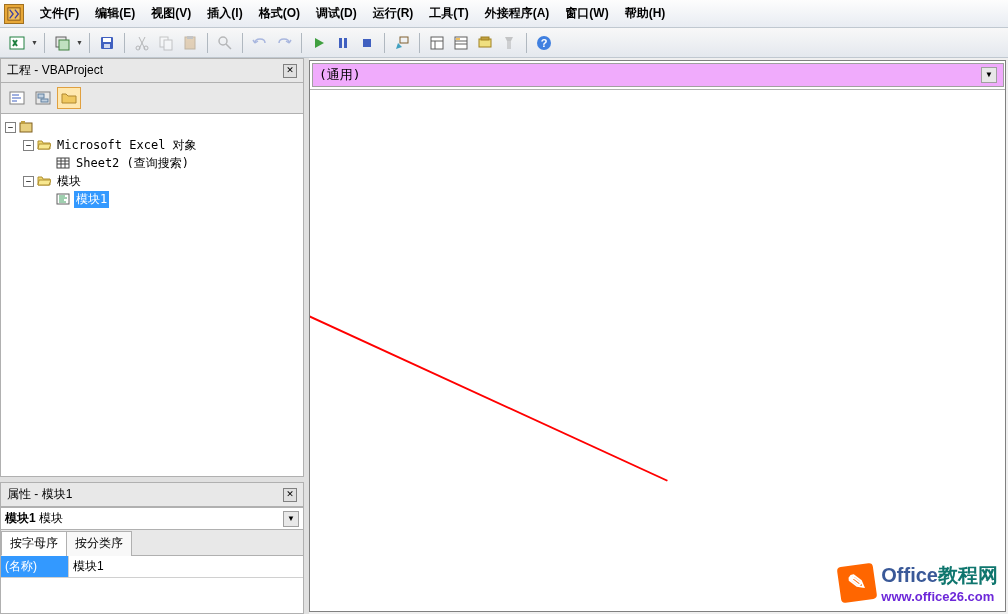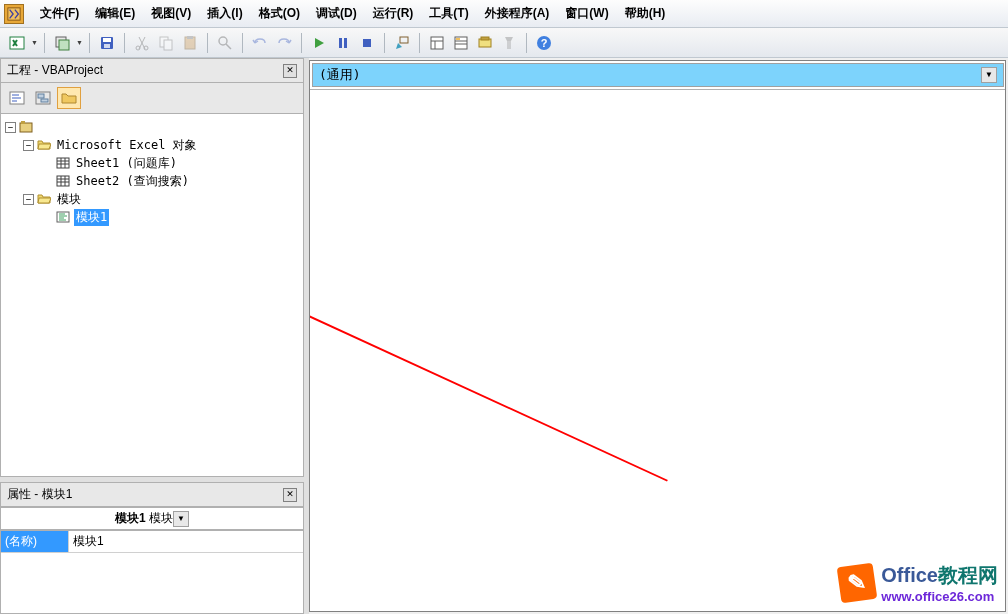--- a/index.html
+++ b/index.html
@@ -30,35 +30,35 @@
     .tree-toggle { width: 11px; height: 11px; border: 1px solid #808080; background: #fff; text-align: center; line-height: 9px; font-size: 9px; margin-right: 2px; cursor: pointer; flex-shrink: 0; }
     .tree-icon { width: 16px; height: 14px; margin-right: 3px; flex-shrink: 0; display: inline-flex; align-items: center; justify-content: center; }
     .tree-spacer { flex-shrink: 0; }
     .tree-label { padding: 0 2px; }
     .tree-label.selected { background: #3399ff; color: #fff; }
     .tree-label.bold { font-weight: bold; }
     
     .splitter-h { height: 5px; background: #e0e0e0; cursor: ns-resize; }
     
     .props-panel { height: 132px; display: flex; flex-direction: column; }
-    .props-dropdown { border: 1px solid #b0b0b0; background: #fff; padding: 2px 4px; display: flex; justify-content: center; align-items: center; font-size: 12px; }
+    .props-dropdown { border: 1px solid #b0b0b0; background: #fff; padding: 2px 4px; display: flex; justify-content: space-between; align-items: center; font-size: 12px; }
     .dd-btn { width: 16px; height: 16px; background: #e8e8e8; border: 1px solid #a0a0a0; text-align: center; line-height: 14px; font-size: 8px; cursor: pointer; }
     .tabs { display: flex; border-left: 1px solid #b0b0b0; border-right: 1px solid #b0b0b0; background: #e8e8e8; }
     .tab { padding: 3px 8px; border: 1px solid #b0b0b0; border-bottom: none; background: #f8f8f8; margin-right: -1px; cursor: pointer; font-size: 12px; position: relative; top: 1px; }
     .tab.active { background: #fff; border-bottom: 1px solid #fff; }
     .props-grid { flex: 1; background: #fff; border: 1px solid #b0b0b0; overflow: auto; }
     .prop-row { display: flex; font-size: 12px; }
     .prop-name { width: 68px; background: #3399ff; color: #fff; padding: 2px 4px; border-right: 1px solid #d0d0d0; border-bottom: 1px solid #d0d0d0; }
     .prop-value { flex: 1; padding: 2px 4px; border-bottom: 1px solid #d0d0d0; }
     
     .splitter-v { width: 5px; background: #e0e0e0; cursor: ew-resize; }
     
     .code-panel { flex: 1; background: #fff; border: 1px solid #808080; margin: 2px 2px 2px 0; display: flex; flex-direction: column; position: relative; }
     .code-header { display: flex; border-bottom: 1px solid #b0b0b0; }
-    .code-dd { flex: 1; border: 1px solid #a0a0a0; margin: 2px; padding: 2px 6px; background: #7dd3fc; display: flex; justify-content: space-between; align-items: center; font-family: "SimSun", monospace; font-size: 13px; }
+    .code-dd { flex: 1; border: 1px solid #a0a0a0; margin: 2px; padding: 2px 6px; background: #f0abfc; display: flex; justify-content: space-between; align-items: center; font-family: "SimSun", monospace; font-size: 13px; }
     .code-dd.first { margin-right: 1px; }
     .code-body { flex: 1; background: #fff; position: relative; }
     
     .arrow-annotation { position: absolute; top: 0; left: 0; width: 100%; height: 100%; pointer-events: none; }
     
     .watermark { position: absolute; right: 10px; bottom: 10px; text-align: left; display: flex; align-items: center; gap: 6px; }
     .wm-icon { width: 36px; height: 36px; background: #ff6600; border-radius: 4px; display: flex; align-items: center; justify-content: center; color: #fff; font-size: 22px; font-weight: bold; transform: rotate(-8deg); }
     .wm-text1 { font-size: 20px; font-weight: bold; }
     .wm-text1 .blue { color: #3a5998; }
     .wm-text1 .orange { color: #0f766e; }
@@ -267,33 +267,20 @@
         <span class="tree-spacer" style="width:54px"></span>
         <span class="tree-icon">
             <svg width="14" height="12" viewBox="0 0 14 12">
               <rect x="1" y="1" width="12" height="10" fill="#fff" stroke="#404040"></rect>
               <line x1="1" y1="4" x2="13" y2="4" stroke="#404040"></line>
               <line x1="1" y1="7" x2="13" y2="7" stroke="#404040"></line>
               <line x1="5" y1="1" x2="5" y2="11" stroke="#404040"></line>
               <line x1="9" y1="1" x2="9" y2="11" stroke="#404040"></line>
             </svg>
           </span>
-        <span class="tree-label">Sheet1 (问题库)</span>
-      </div>
-      <div class="tree-node">
-        <span class="tree-spacer" style="width:54px"></span>
-        <span class="tree-icon">
-            <svg width="14" height="12" viewBox="0 0 14 12">
-              <rect x="1" y="1" width="12" height="10" fill="#fff" stroke="#404040"></rect>
-              <line x1="1" y1="4" x2="13" y2="4" stroke="#404040"></line>
-              <line x1="1" y1="7" x2="13" y2="7" stroke="#404040"></line>
-              <line x1="5" y1="1" x2="5" y2="11" stroke="#404040"></line>
-              <line x1="9" y1="1" x2="9" y2="11" stroke="#404040"></line>
-            </svg>
-          </span>
         <span class="tree-label">Sheet2 (查询搜索)</span>
       </div>
       <div class="tree-node">
         <span class="tree-spacer" style="width:22px"></span>
         <span class="tree-toggle">−</span>
         <span class="tree-icon">
             <svg width="14" height="12" viewBox="0 0 14 12">
               <path d="M1 2 L5 2 L6 4 L13 4 L13 10 L1 10 Z" fill="#f0d870" stroke="#b09030"></path>
               <path d="M2 5 L14 5 L12 10 L1 10 Z" fill="#f8e890" stroke="#b09030"></path>
             </svg>
@@ -318,20 +305,24 @@
     <div class="splitter-h"></div>
 
     <div class="props-panel">
       <div class="panel-title">
         <span>属性 - 模块1</span>
         <span class="panel-close">✕</span>
       </div>
       <div class="props-dropdown">
         <span><b>模块1</b> <span>模块</span></span>
         <span class="dd-btn">▼</span>
+      </div>
+      <div class="tabs">
+        <span class="tab active">按字母序</span>
+        <span class="tab">按分类序</span>
       </div>
       <div class="props-grid">
         <div class="prop-row">
           <div class="prop-name">(名称)</div>
           <div class="prop-value">模块1</div>
         </div>
       </div>
     </div>
   </div>
 

